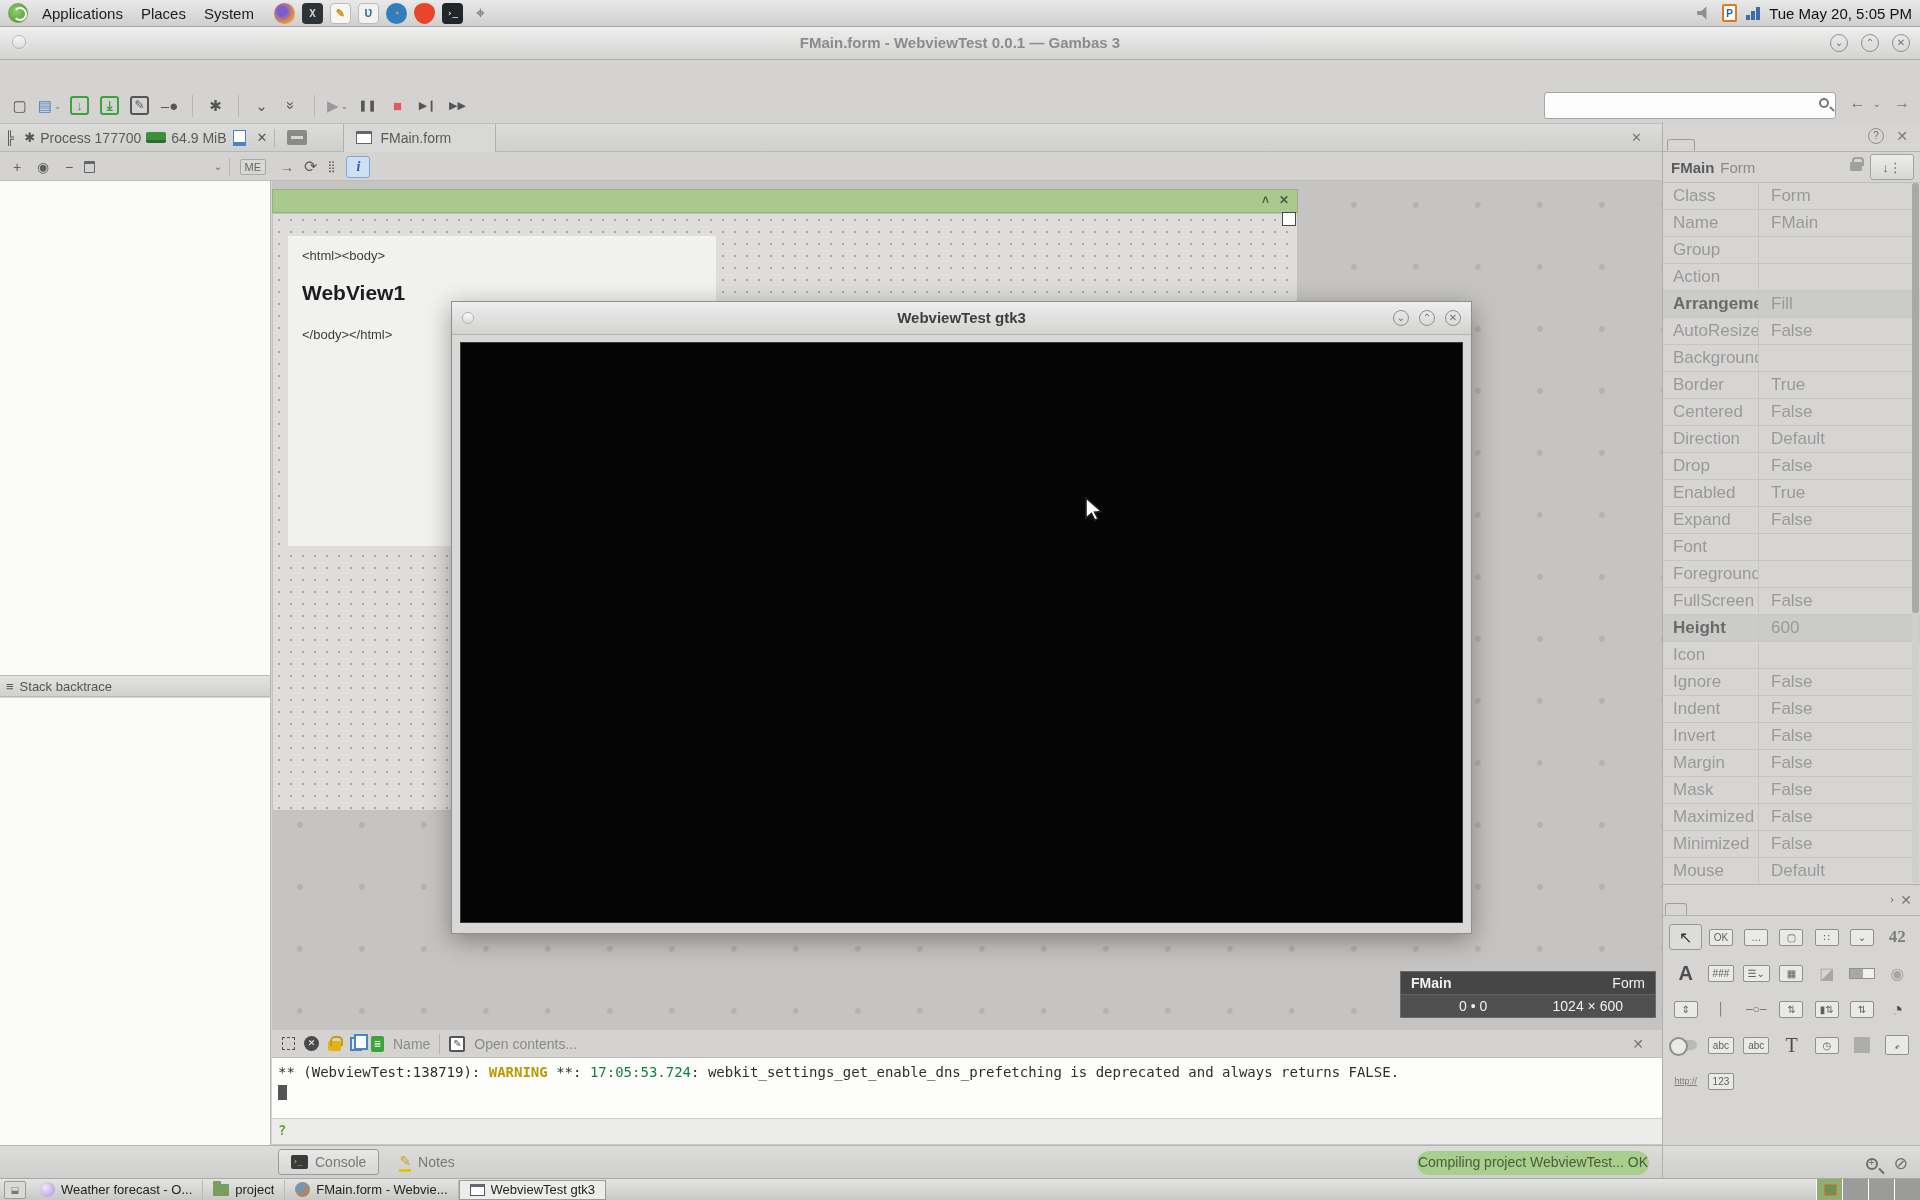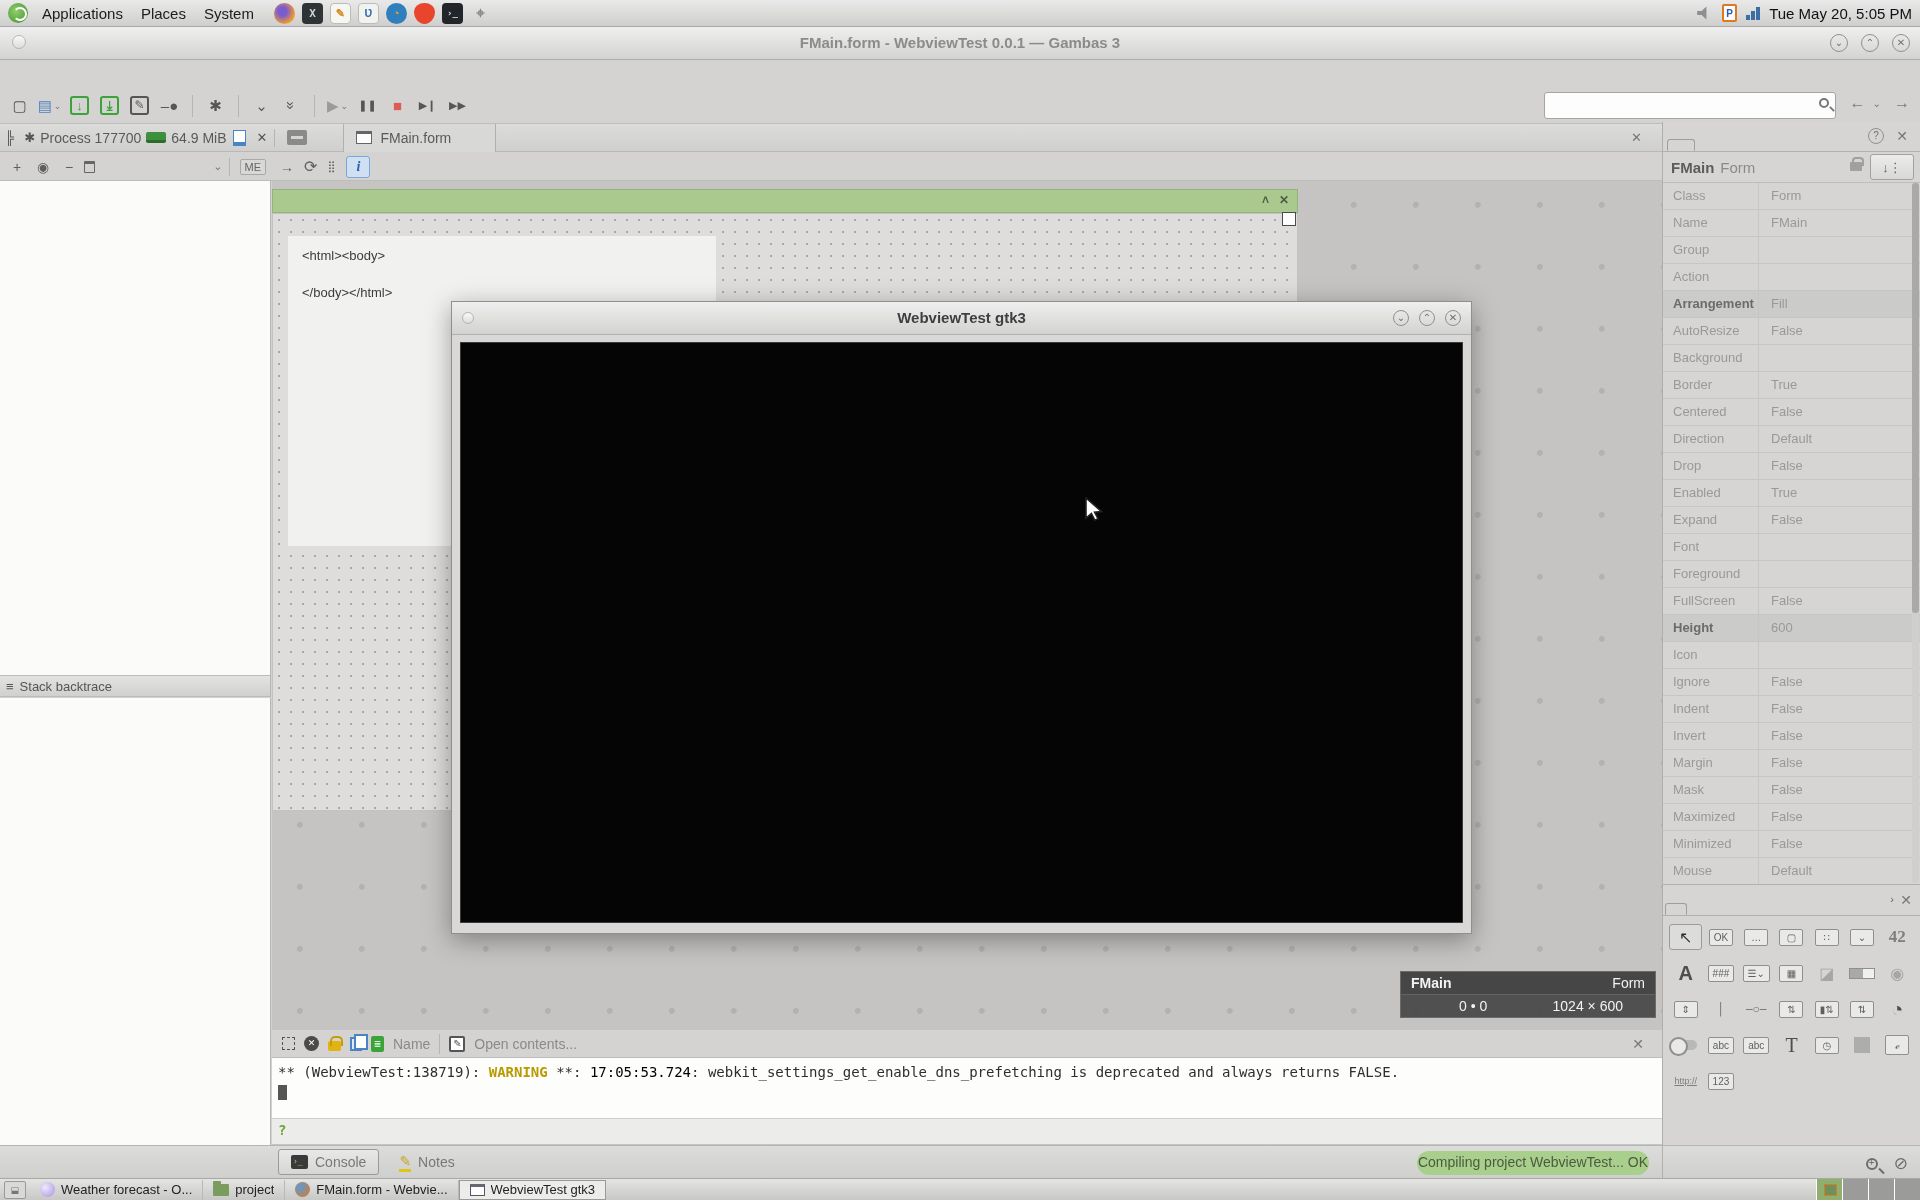--- a/index.html
+++ b/index.html
@@ -104,21 +104,21 @@
 .icon-lock{width:13px;height:10px;background:#e2b411;border-radius:2px;position:relative;margin-top:5px}
 .icon-lock::before{content:"";position:absolute;left:2px;top:-5px;width:9px;height:8px;border:2px solid #c79c0a;border-bottom:none;border-radius:5px 5px 0 0}
 .icon-copy{width:12px;height:14px;border:2px solid #4a84c4;background:#dfeaf6;position:relative}
 .icon-copy::before{content:"";position:absolute;left:2px;top:-5px;width:10px;height:12px;border:2px solid #4a84c4;background:#fff}
 .icon-list{width:13px;height:16px;background:#3aa33a;border-radius:2px;color:#fff;font-size:9px;line-height:16px;text-align:center}
 .vsep{width:1px;height:20px;background:#b5b5b3}
 .icon-pencilbox{width:16px;height:16px;border:2px solid #555;border-radius:2px;background:#fff;color:#555;font-size:10px;line-height:12px;text-align:center}
 #console-close{margin-left:auto;margin-right:18px;color:#777;font-size:14px}
 #console-out{position:absolute;left:272px;top:1031px;width:1390px;height:61px;background:#fdfdfc;border-bottom:1px solid #ccc;font-family:"DejaVu Sans Mono",monospace;font-size:14px;color:#2e2e2e;padding:6px 0 0 6px;white-space:nowrap;overflow:hidden}
 #console-out .warn{color:#b89b00;font-weight:bold}
-#console-out .time{color:#000000}
+#console-out .time{color:#15803d}
 .block-cursor{display:inline-block;width:9px;height:15px;background:#555;margin-top:5px}
 #console-in{position:absolute;left:272px;top:1092px;width:1390px;height:26px;background:#ececea;border-bottom:1px solid #c5c5c3;font-family:"DejaVu Sans Mono",monospace;font-size:14px;color:#6aa838;font-weight:bold;padding:3px 0 0 6px}
 
 #bottom-row{position:absolute;left:0;top:1118px;width:1920px;height:33px;background:linear-gradient(#dcdcda,#cfcfcd);border-top:1px solid #b5b5b3;display:flex;align-items:center}
 .btab{display:flex;align-items:center;gap:7px;height:26px;padding:0 12px;margin-left:8px;font-size:14px;color:#787878;border-radius:3px}
 .btab.active{border:1px solid #9a9a98;background:linear-gradient(#e8e8e6,#d6d6d4);margin-left:14px}
 .term-mini{width:17px;height:14px;background:#3a3a3a;border-radius:2px;color:#9fdc62;font-size:8px;line-height:13px;padding-left:2px;font-family:"DejaVu Sans Mono",monospace}
 .notes-mini{color:#c9a227;font-size:14px;border-bottom:3px solid #e2c418}
 #status-pill{position:absolute;left:1417px;top:5px;width:232px;height:24px;background:#a9cf8c;border-radius:12px;color:#4c5b40;font-size:14px;text-align:center;line-height:23px}
 #bottom-right-icons{position:absolute;right:12px;top:7px;display:flex;gap:16px;align-items:center;color:#6e6e6e}
@@ -132,21 +132,21 @@
 #prop-tabs .ptab{padding:5px 13px;border-radius:3px 3px 0 0}
 #prop-tabs .ptab.active{border:1px solid #9e9e9c;border-bottom-color:#d6d5d3;background:#d6d5d3;color:#444}
 #prop-tabs .help{position:absolute;right:36px;top:6px}
 #prop-tabs .close{position:absolute;right:12px;top:6px;color:#777}
 #prop-header{height:31px;display:flex;align-items:center;padding:0 8px;font-size:15px;color:#8a8a8a;position:relative;border-bottom:1px solid #bdbdbb}
 #prop-header b{color:#5c5c5c;margin-right:6px}
 .icon-padlock{position:absolute;right:58px;top:10px;width:12px;height:9px;background:#a0a09e;border-radius:1px}
 .icon-padlock::before{content:"";position:absolute;left:2px;top:-5px;width:8px;height:7px;border:2px solid #a0a09e;border-bottom:none;border-radius:4px 4px 0 0}
 .sort-btn{position:absolute;right:6px;top:2px;width:44px;height:26px;border:1px solid #a2a2a0;border-radius:3px;background:linear-gradient(#ececea,#d8d8d6);text-align:center;line-height:25px;color:#666;font-size:13px}
 #prop-grid{position:relative;height:702px;overflow:hidden;border-bottom:1px solid #b0b0ae}
-.prow{height:27px;display:flex;border-bottom:1px solid #c6c6c4;font-size:13px;color:#999}
+.prow{height:27px;display:flex;border-bottom:1px solid #c6c6c4;font-size:17px;color:#999}
 .prow .pk{width:96px;padding-left:10px;line-height:26px;border-right:1px solid #c6c6c4;overflow:hidden;white-space:nowrap}
 .prow .pv{flex:1;padding-left:12px;line-height:26px;overflow:hidden;white-space:nowrap}
 .prow.bold{background:#cbcbc9}
 .prow.bold .pk{font-weight:bold;color:#6b6b6b}
 #prop-scroll{position:absolute;right:1px;top:1px;width:7px;height:700px;background:#cfcfcd;border-radius:3px}
 #prop-scroll i{position:absolute;left:0;top:0;width:7px;height:430px;background:#a9a9a7;border-radius:3px}
 
 #toolbox-tabs{height:31px;display:flex;align-items:flex-end;font-size:14px;color:#666;position:relative;border-bottom:1px solid #b0b0ae}
 #toolbox-tabs .ptab{padding:5px 10px;white-space:nowrap;overflow:hidden}
 #toolbox-tabs .ptab.active{border:1px solid #9e9e9c;border-bottom-color:#d6d5d3;background:#d6d5d3;color:#444;border-radius:3px 3px 0 0}
@@ -366,20 +366,21 @@
 
     <div id="form-green">
       <span class="fg-btn" style="right:28px">˄</span>
       <span class="fg-btn" style="right:8px">✕</span>
     </div>
     <div id="form-grid"></div>
     <div id="form-handle"></div>
 
     <div id="webview-widget">
       <div class="h1">&lt;html&gt;&lt;body&gt;</div>
+      <div class="h2">WebView1</div>
       <div class="h3">&lt;/body&gt;&lt;/html&gt;</div>
     </div>
 
     <div id="runwin">
       <div id="runwin-titlebar">
         <span class="win-dot" style="left:10px;top:10px;width:12px;height:12px"></span>
         <span>WebviewTest gtk3</span>
         <span class="winbtns" style="top:8px;gap:10px">
           <span class="cbtn" style="width:16px;height:16px;line-height:14px">⌄</span>
           <span class="cbtn" style="width:16px;height:16px;line-height:14px">⌃</span>

